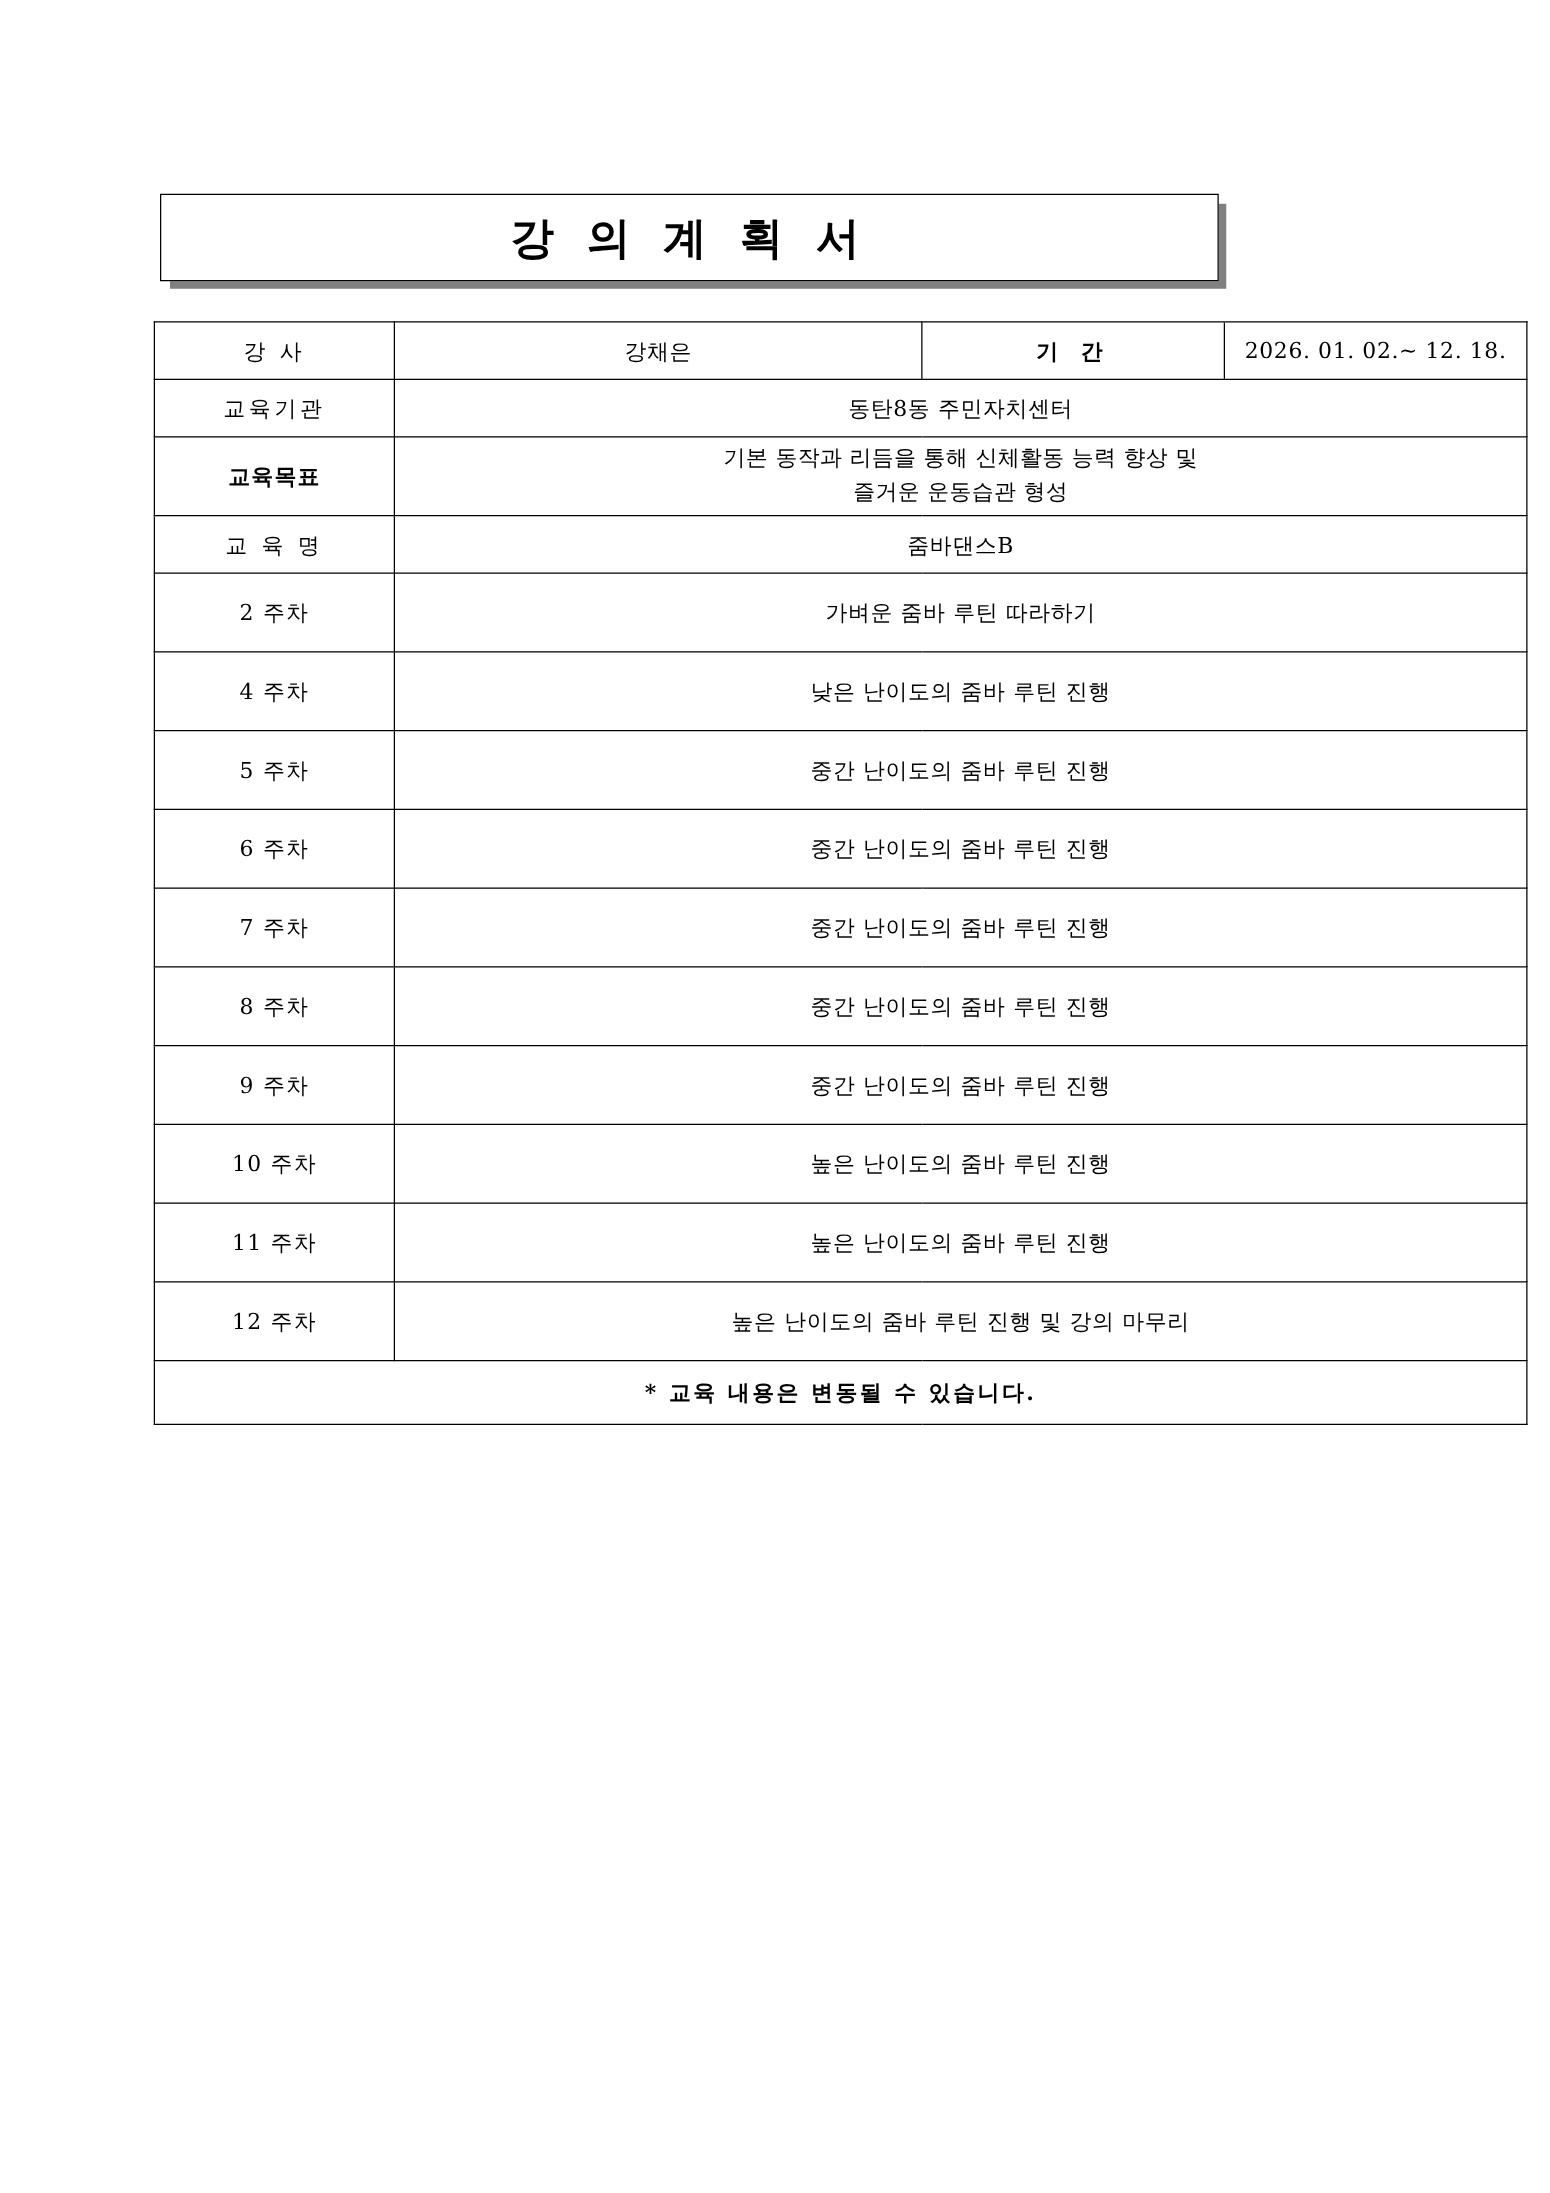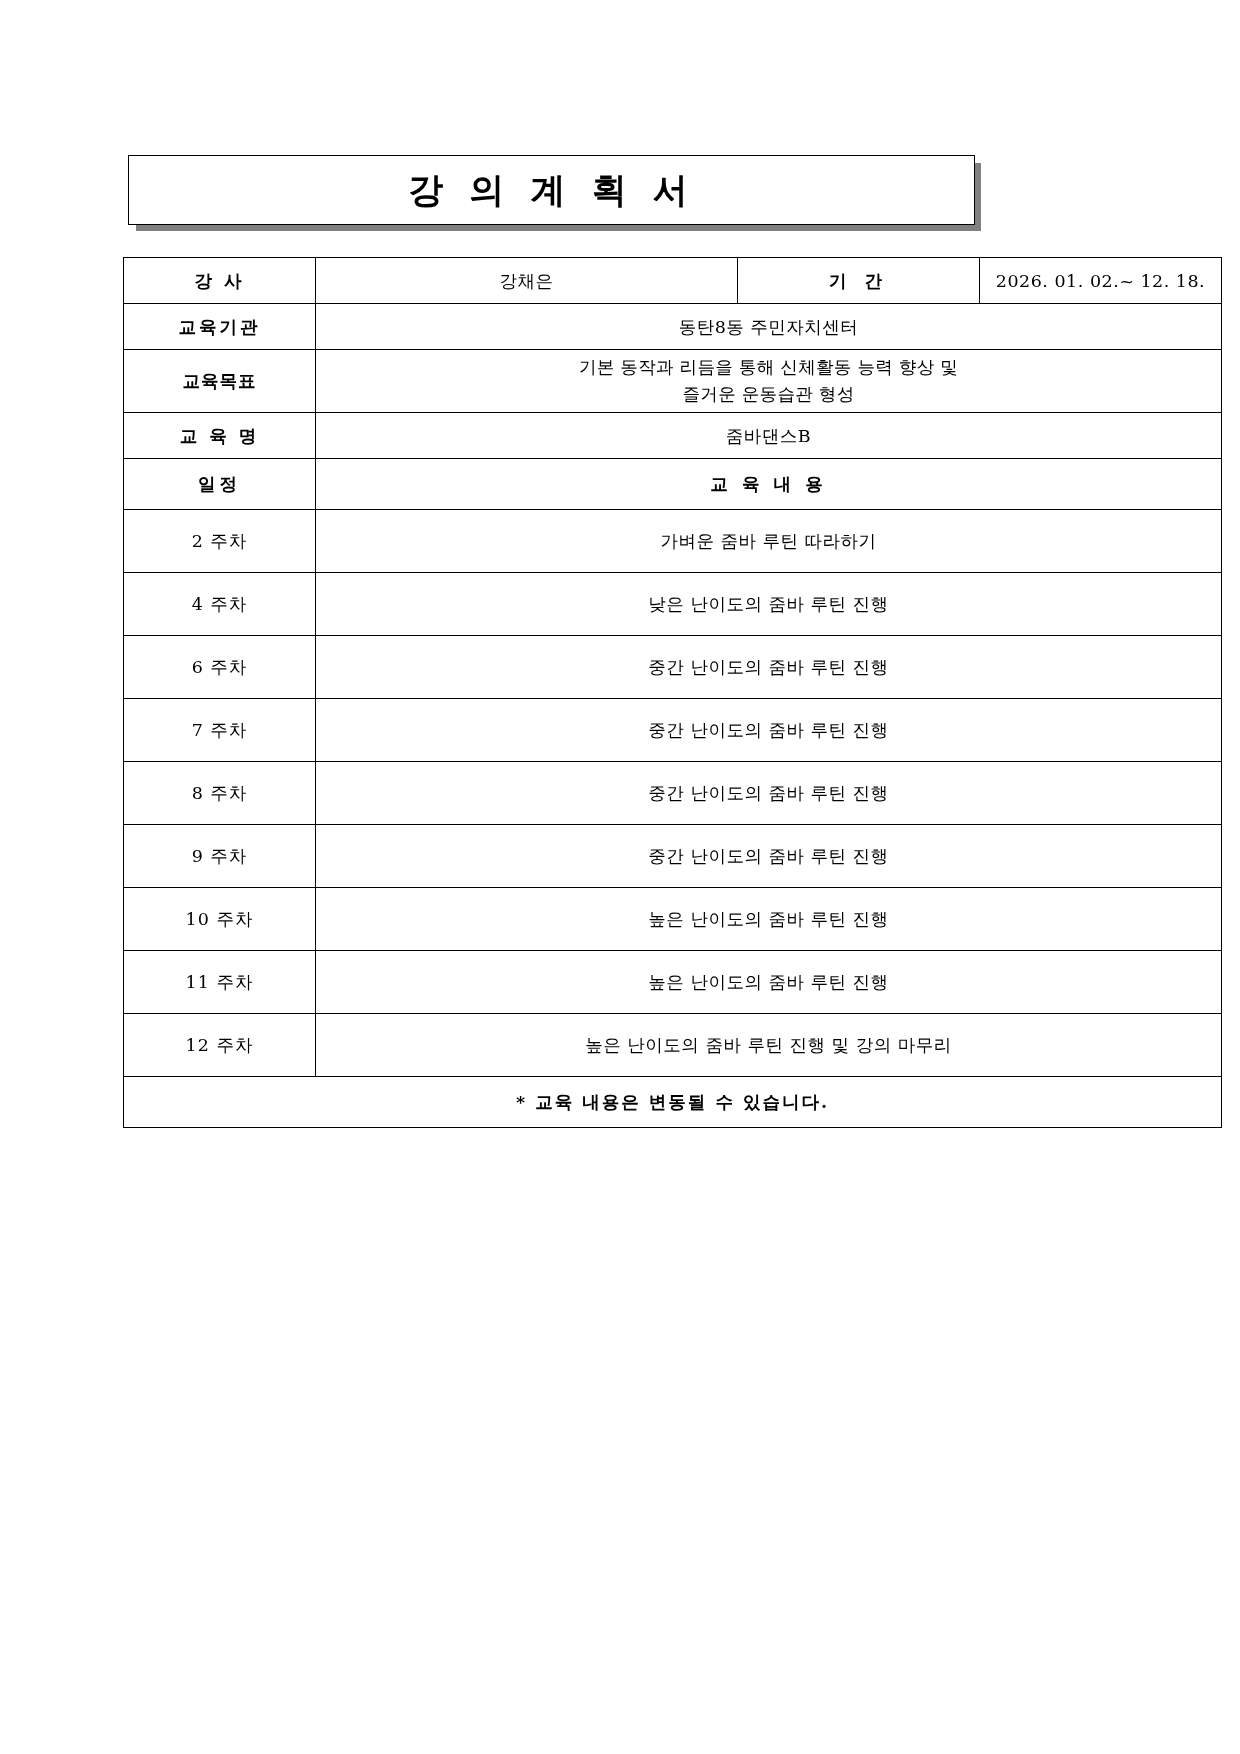--- a/index.html
+++ b/index.html
@@ -75,21 +75,21 @@
     vertical-align: middle;
     text-align: center;
     font-family: "DejaVu Serif", serif;
   }
 
   .col-label { width: 192px; }
   .col-mid   { width: 422px; }
   .col-right { width: 242px; }
 
   .label-cell {
-    font-weight: bold;
+    font-weight: normal;
     letter-spacing: 3px;
     height: 45px;
   }
   .label-cell-tall {
     font-weight: bold;
     letter-spacing: 1px;
     height: 62px;
   }
   .plain-cell {
     letter-spacing: 0.5px;
@@ -167,34 +167,34 @@
         <td class="label-cell-tall">교육목표</td>
         <td class="goal-cell" colspan="3">
           <div>기본 동작과 리듬을 통해 신체활동 능력 향상 및</div>
           <div>즐거운 운동습관 형성</div>
         </td>
       </tr>
       <tr>
         <td class="label-cell">교 육 명</td>
         <td class="plain-cell" colspan="3">줌바댄스B</td>
       </tr>
-      <tr>
-        <td class="head-cell">일정</td>
-        <td class="head-cell" colspan="3">교 육 내 용</td>
-      </tr>
 
       <tr>
         <td class="week-cell">2 주차</td>
         <td class="content-cell" colspan="3">가벼운 줌바 루틴 따라하기</td>
       </tr>
       <tr>
         <td class="week-cell">4 주차</td>
         <td class="content-cell" colspan="3">낮은 난이도의 줌바 루틴 진행</td>
       </tr>
       <tr>
+        <td class="week-cell">5 주차</td>
+        <td class="content-cell" colspan="3">중간 난이도의 줌바 루틴 진행</td>
+      </tr>
+      <tr>
         <td class="week-cell">6 주차</td>
         <td class="content-cell" colspan="3">중간 난이도의 줌바 루틴 진행</td>
       </tr>
       <tr>
         <td class="week-cell">7 주차</td>
         <td class="content-cell" colspan="3">중간 난이도의 줌바 루틴 진행</td>
       </tr>
       <tr>
         <td class="week-cell">8 주차</td>
         <td class="content-cell" colspan="3">중간 난이도의 줌바 루틴 진행</td>

